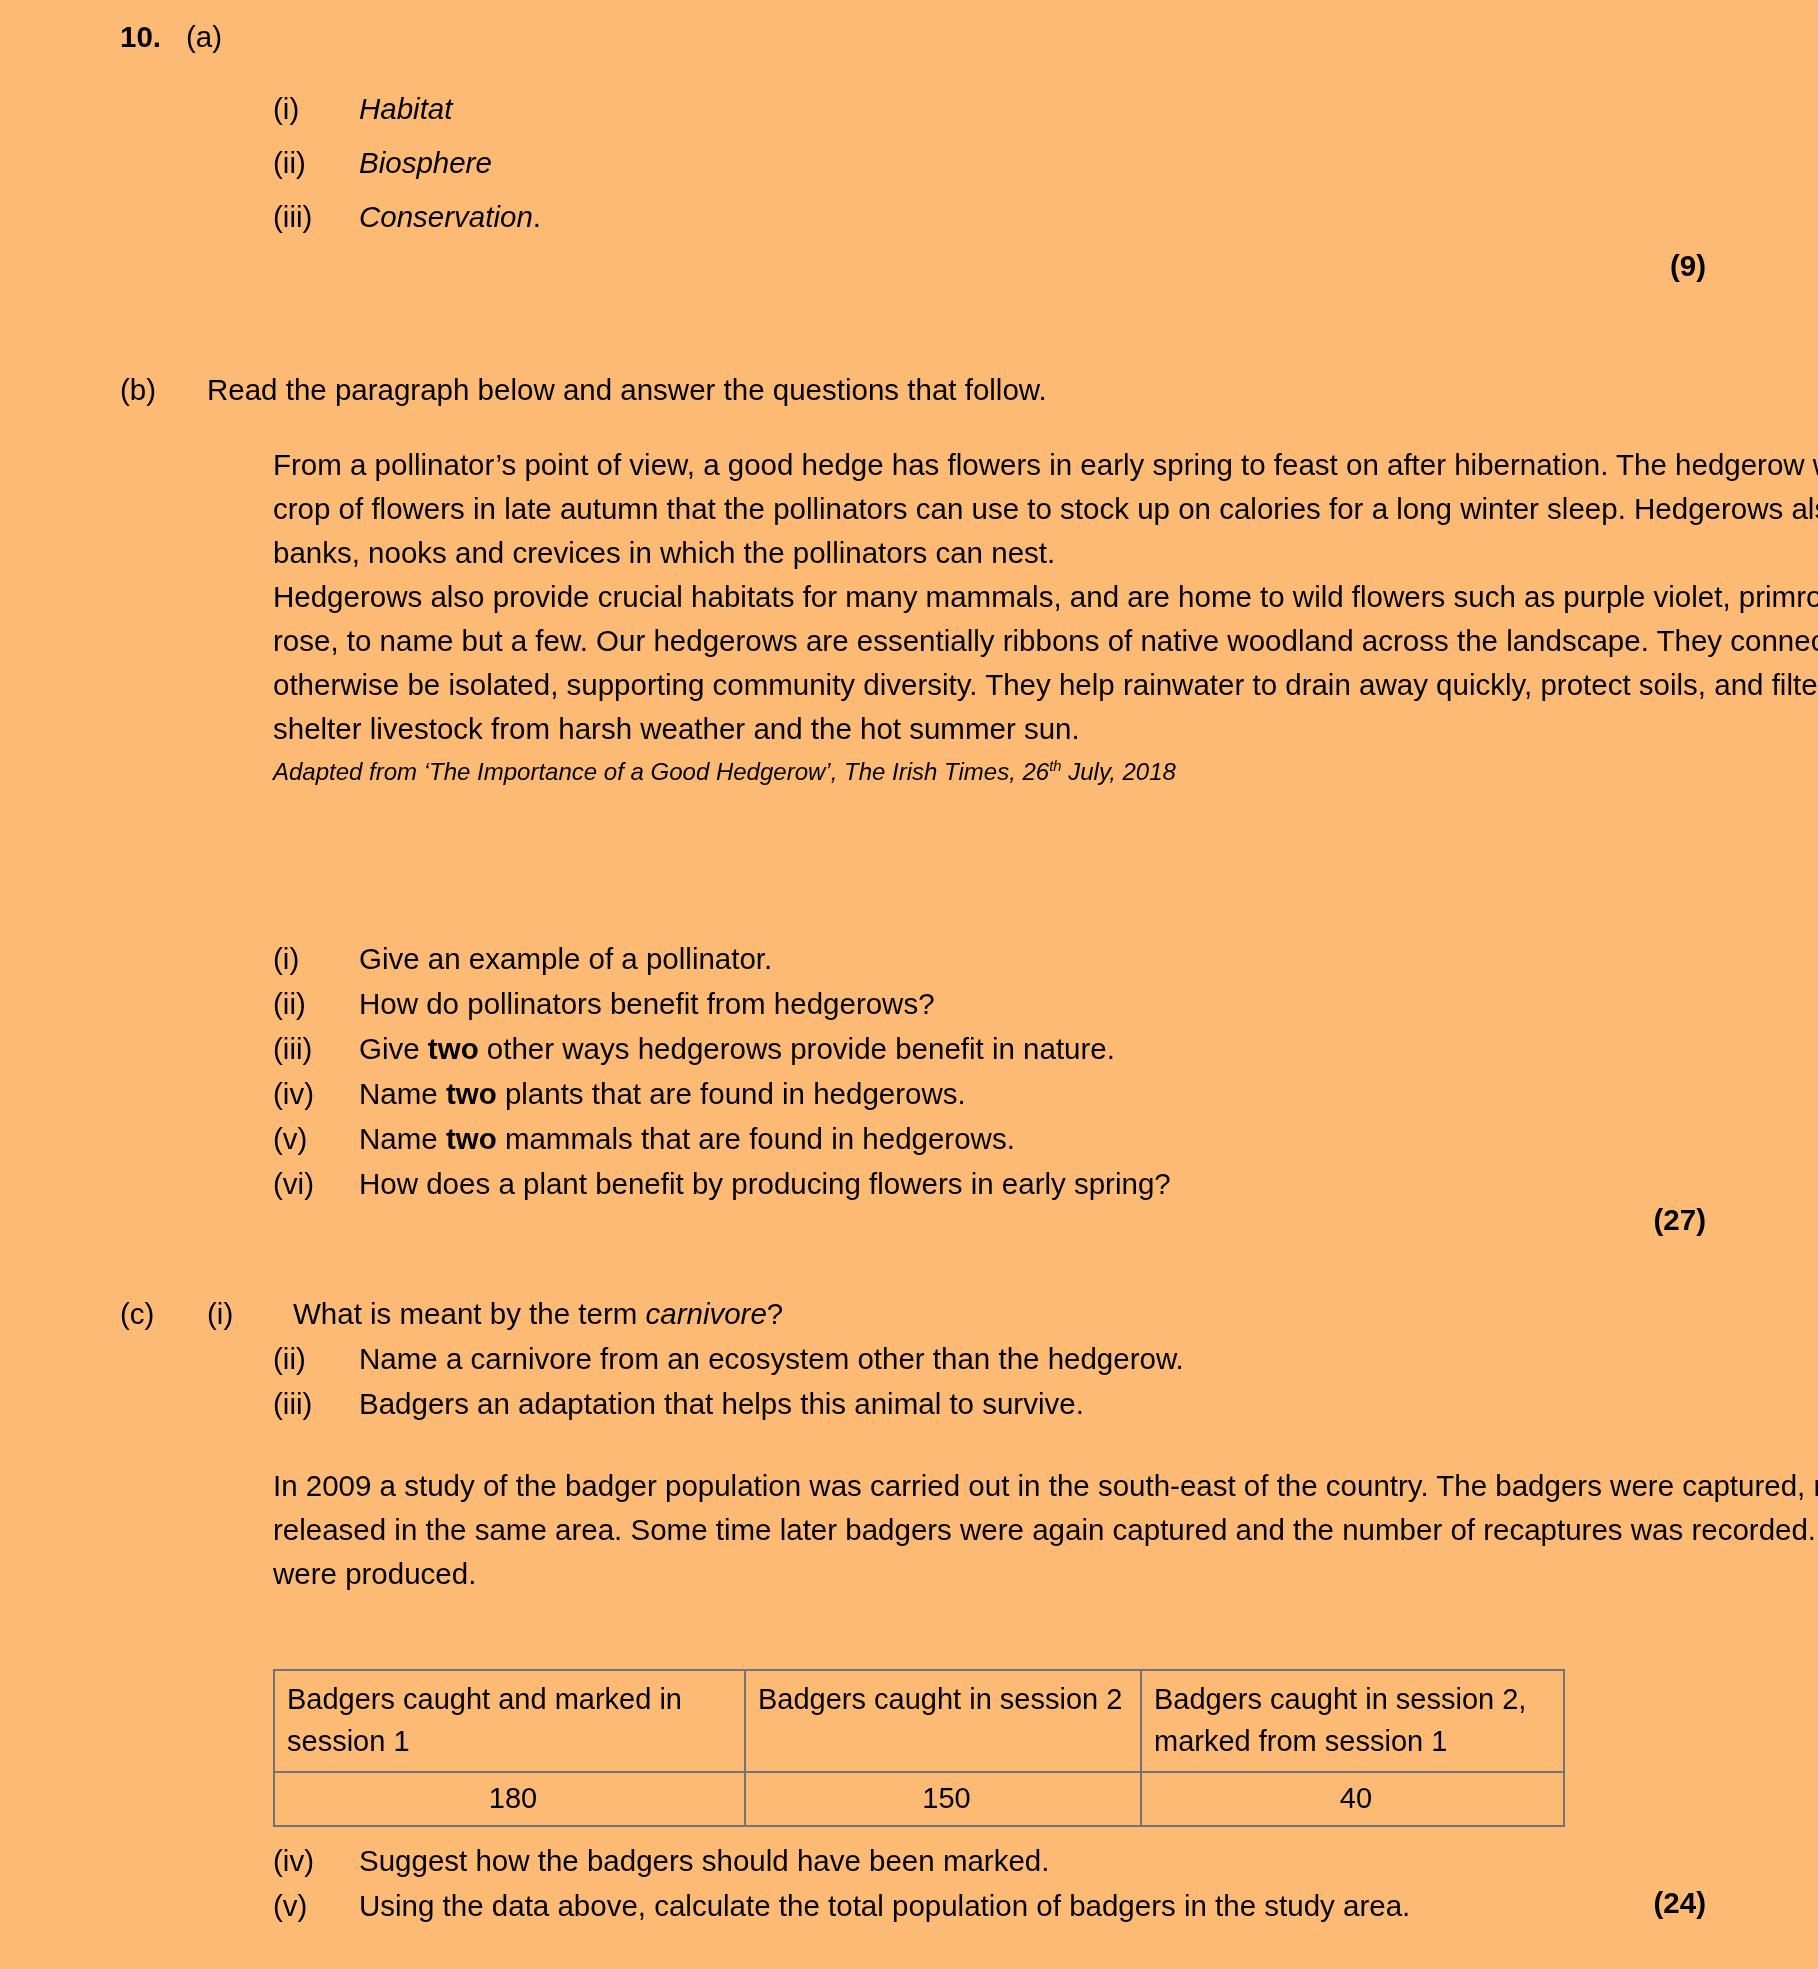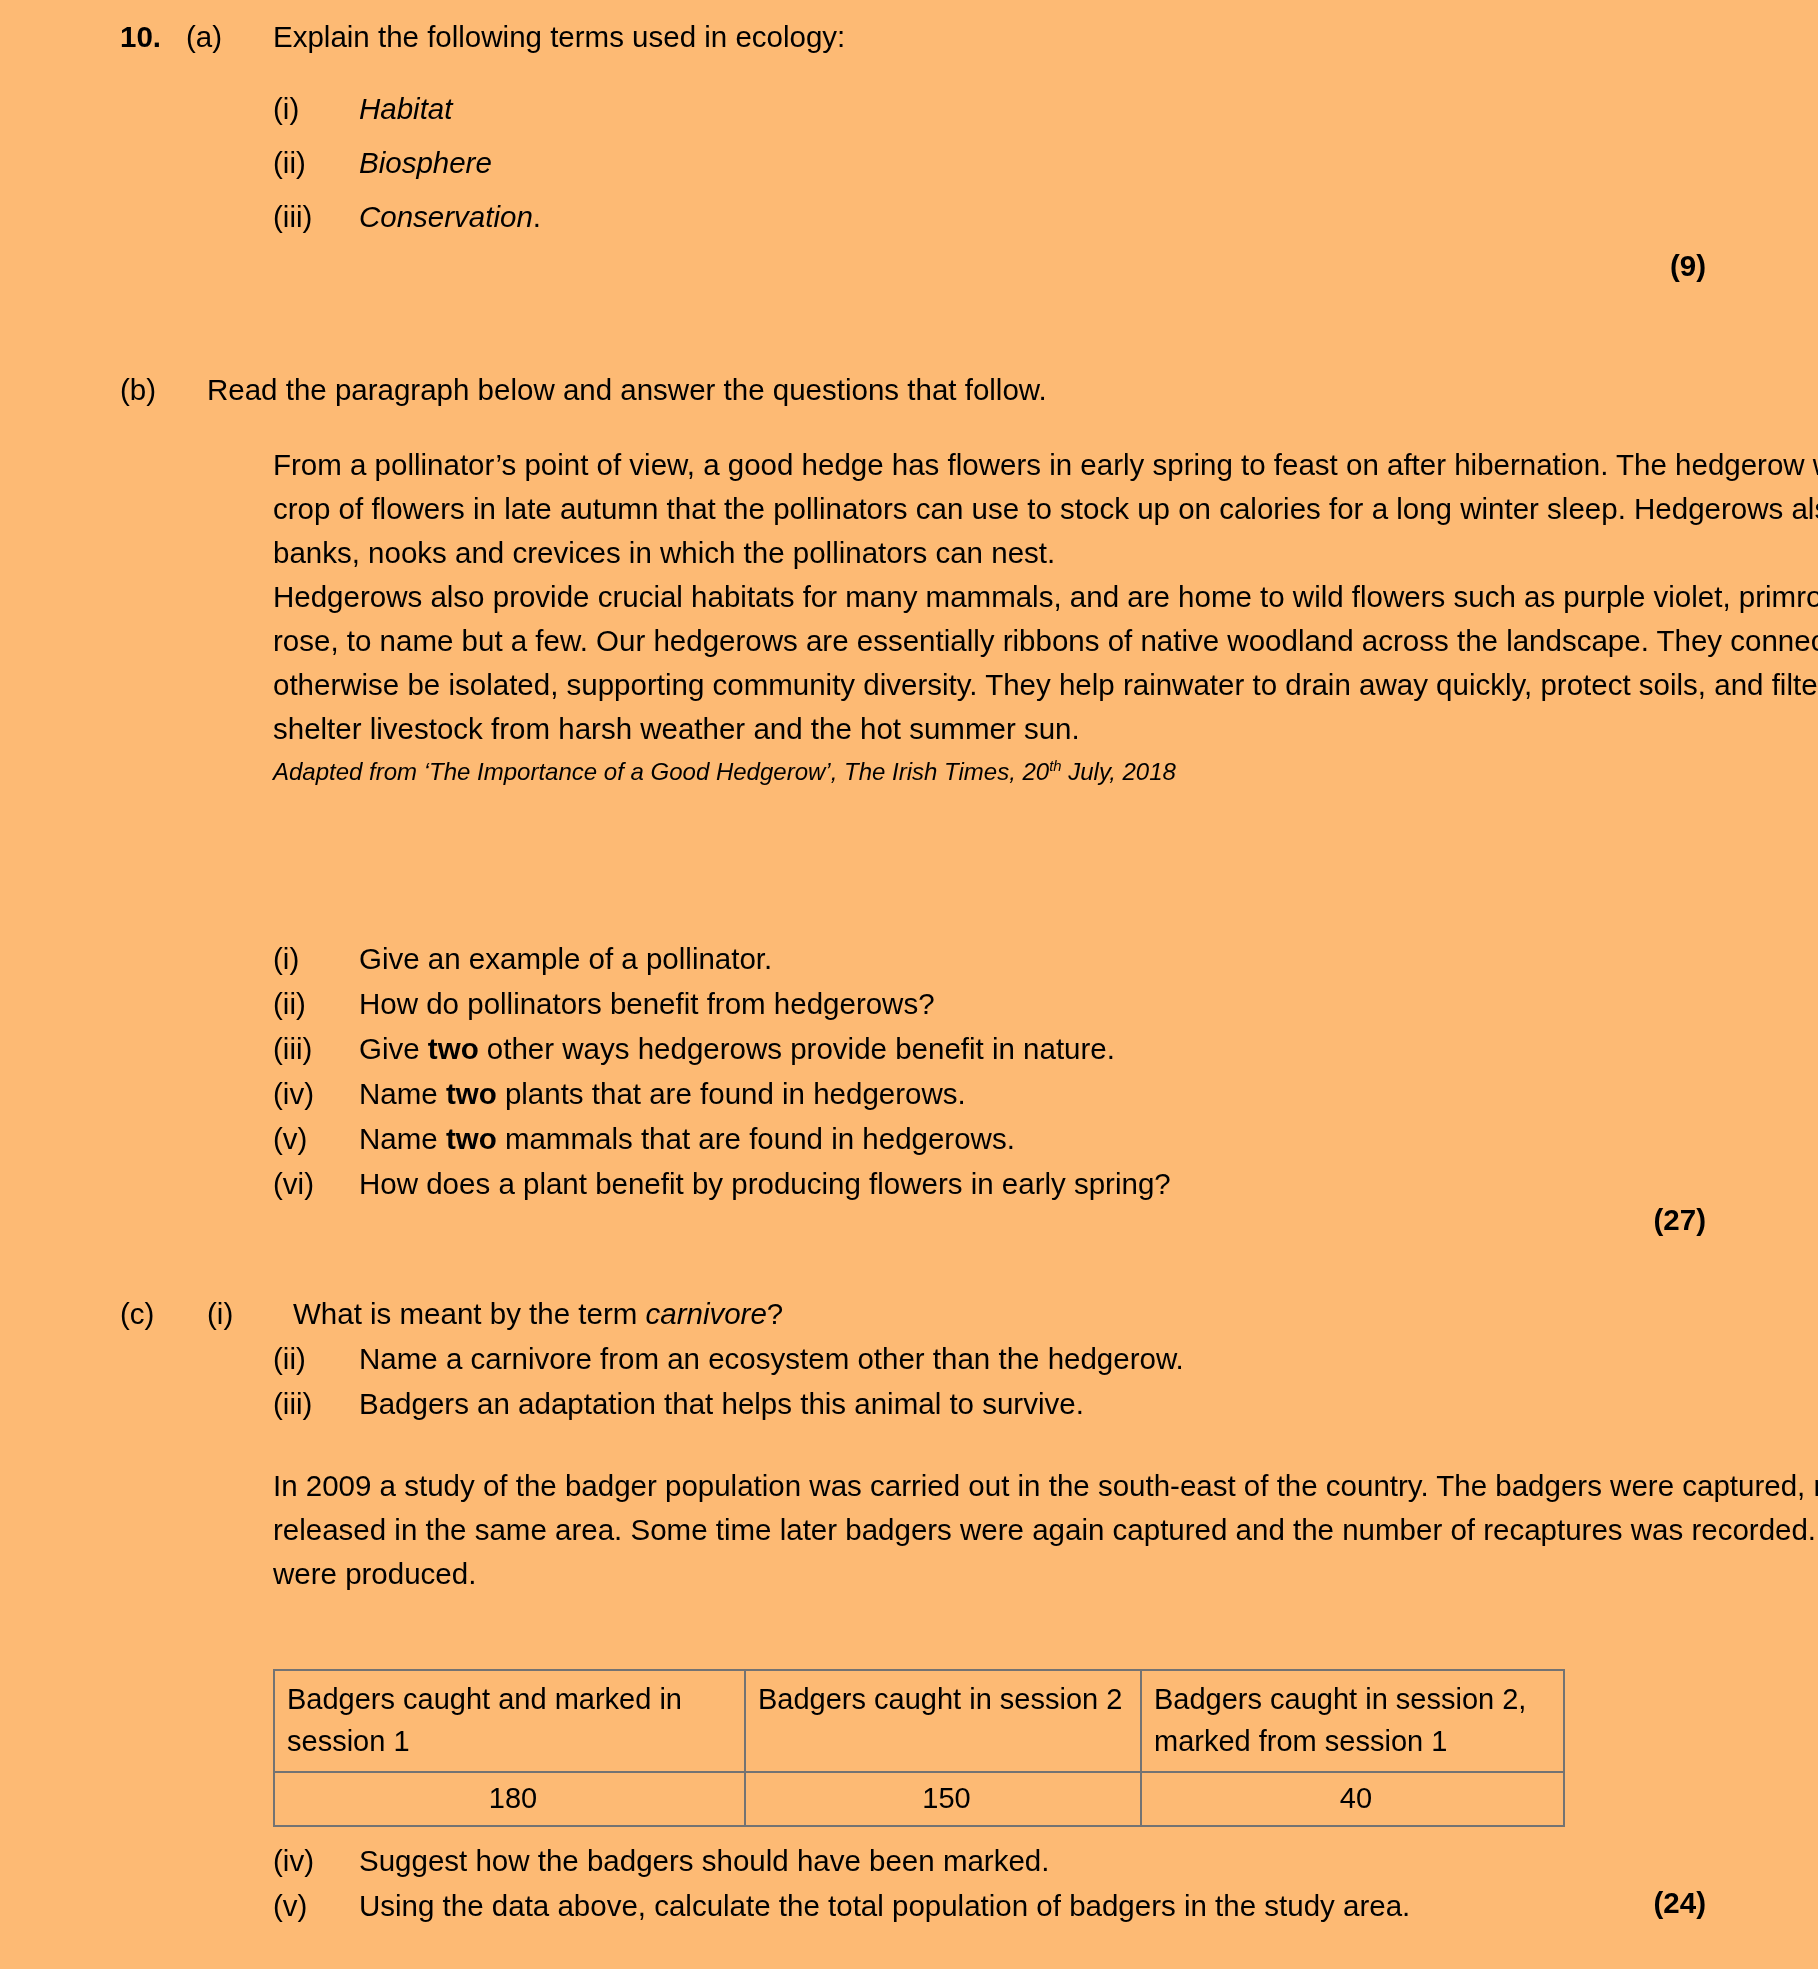--- a/index.html
+++ b/index.html
@@ -107,21 +107,20 @@
 </style>
 </head>
 <body>
 
 <div class="page">
 
   <div class="block" style="top:14px;">
     <div class="qrow t">
       <div class="col-num" style="margin-left:120px;">10.</div>
       <div class="col-alpha">(a)</div>
-      <div class="col-body">Explain the following terms used in ecology:</div>
     </div>
   </div>
 
   <div class="block lvl-body" style="top:86px;">
     <div class="qrow t" style="margin-bottom:9px;">
       <div class="col-roman">(i)</div>
       <div class="col-body italic">Habitat</div>
     </div>
     <div class="qrow t" style="margin-bottom:9px;">
       <div class="col-roman">(ii)</div>
@@ -138,21 +137,21 @@
   <div class="block" style="top:367px;">
     <div class="qrow t lvl-a">
       <div class="col-alpha">(b)</div>
       <div class="col-body">Read the paragraph below and answer the questions that follow.</div>
     </div>
   </div>
 
   <div class="block lvl-body" style="top:443px; padding-right:105px;">
     <div class="t-para">From a pollinator’s point of view, a good hedge has flowers in early spring to feast on after hibernation. The hedgerow will produce another crop of flowers in late autumn that the pollinators can use to stock up on calories for a long winter sleep. Hedgerows also have suitable banks, nooks and crevices in which the pollinators can nest.</div>
     <div class="t-para">Hedgerows also provide crucial habitats for many mammals, and are home to wild flowers such as purple violet, primrose, and wild dog rose, to name but a few.  Our hedgerows are essentially ribbons of native woodland across the landscape. They connect species that would otherwise be isolated, supporting community diversity. They help rainwater to drain away quickly, protect soils, and filter pollutants. They shelter livestock from harsh weather and the hot summer sun.</div>
-    <div class="t-small-italic" style="margin-top:2px;"><span>Adapted from ‘The Importance of a Good Hedgerow’, The Irish Times, 20</span><sup>th</sup><span> July, 2018</span></div>
+    <div class="t-small-italic" style="margin-top:2px;"><span>Adapted from ‘The Importance of a Good Hedgerow’, The Irish Times, 26</span><sup>th</sup><span> July, 2018</span></div>
   </div>
 
   <div class="block lvl-body" style="top:936px;">
     <div class="qrow t">
       <div class="col-roman">(i)</div>
       <div class="col-body">Give an example of a pollinator.</div>
     </div>
     <div class="qrow t">
       <div class="col-roman">(ii)</div>
       <div class="col-body">How do pollinators benefit from hedgerows?</div>

